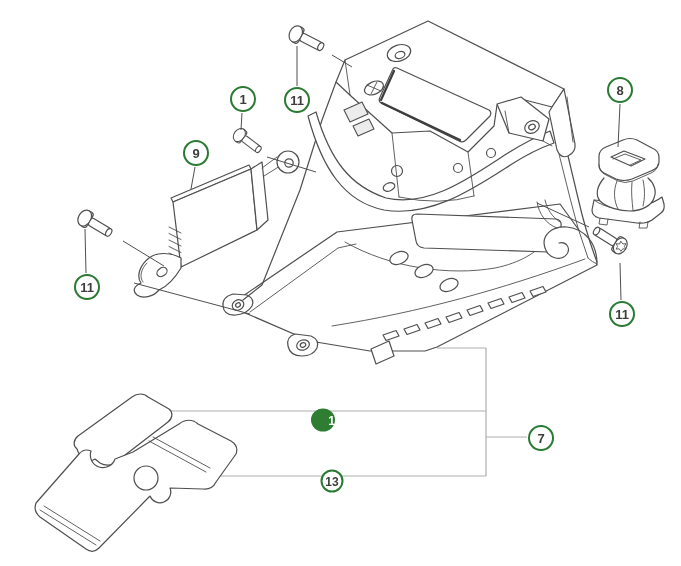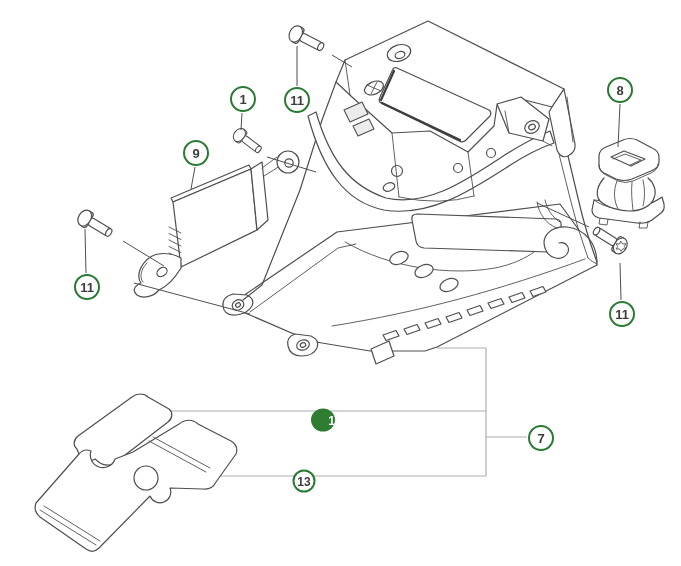--- a/index.html
+++ b/index.html
@@ -206,14 +206,14 @@
 </svg>
 
   <div class="callout callout--outline" style="left: 541px; top: 438px; width: 26px; height: 26px; font-size: 13px;">7</div>
   <div class="callout callout--outline" style="left: 620px; top: 90px; width: 26px; height: 26px; font-size: 13px;">8</div>
   <div class="callout callout--outline" style="left: 196px; top: 153px; width: 26px; height: 26px; font-size: 13px;">9</div>
   <div class="callout callout--outline" style="left: 243px; top: 99px; width: 26px; height: 26px; font-size: 13px;">1</div>
   <div class="callout callout--outline" style="left: 297px; top: 100px; width: 26px; height: 26px; font-size: 13px;">11</div>
   <div class="callout callout--outline" style="left: 87px; top: 287px; width: 26px; height: 26px; font-size: 13px;">11</div>
   <div class="callout callout--outline" style="left: 622px; top: 314px; width: 26px; height: 26px; font-size: 13px;">11</div>
   <div class="callout callout--filled" style="left: 323px; top: 420px; width: 23px; height: 23px; font-size: 12px;">12</div>
-  <div class="callout callout--outline" style="left: 304px; top: 481px; width: 23px; height: 23px; font-size: 12px;">13</div>
+  <div class="callout callout--outline" style="left: 332px; top: 481px; width: 23px; height: 23px; font-size: 12px;">13</div>
 </div>
 
 </body></html>

